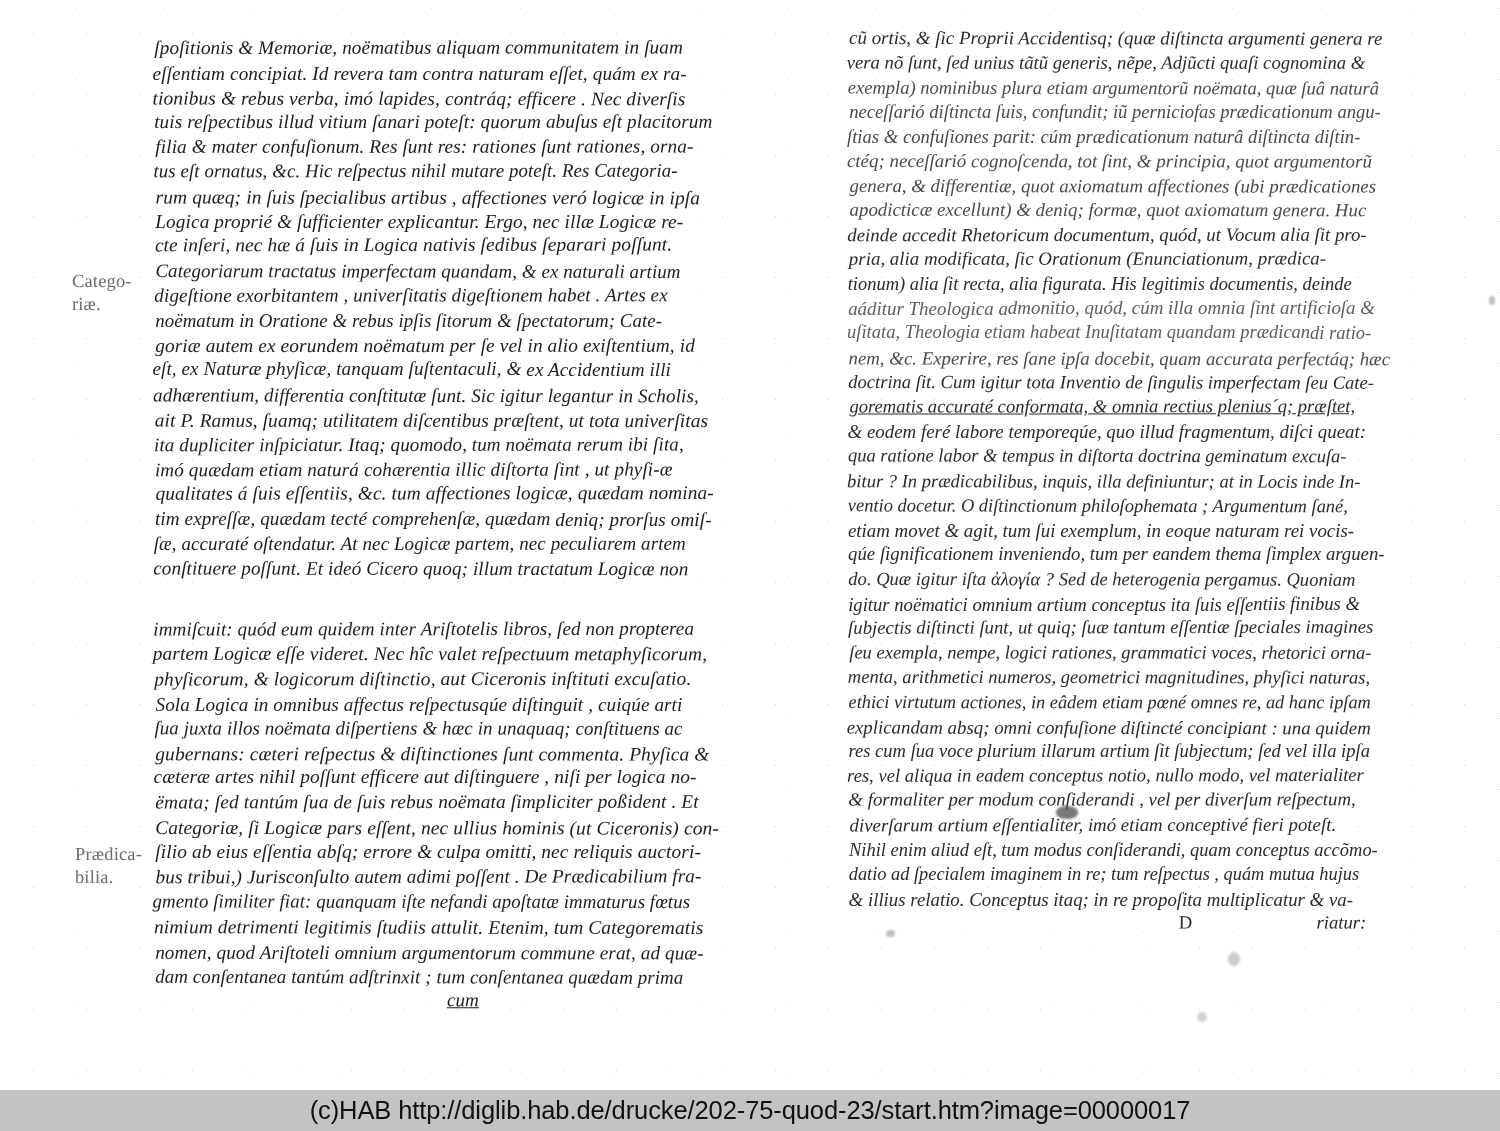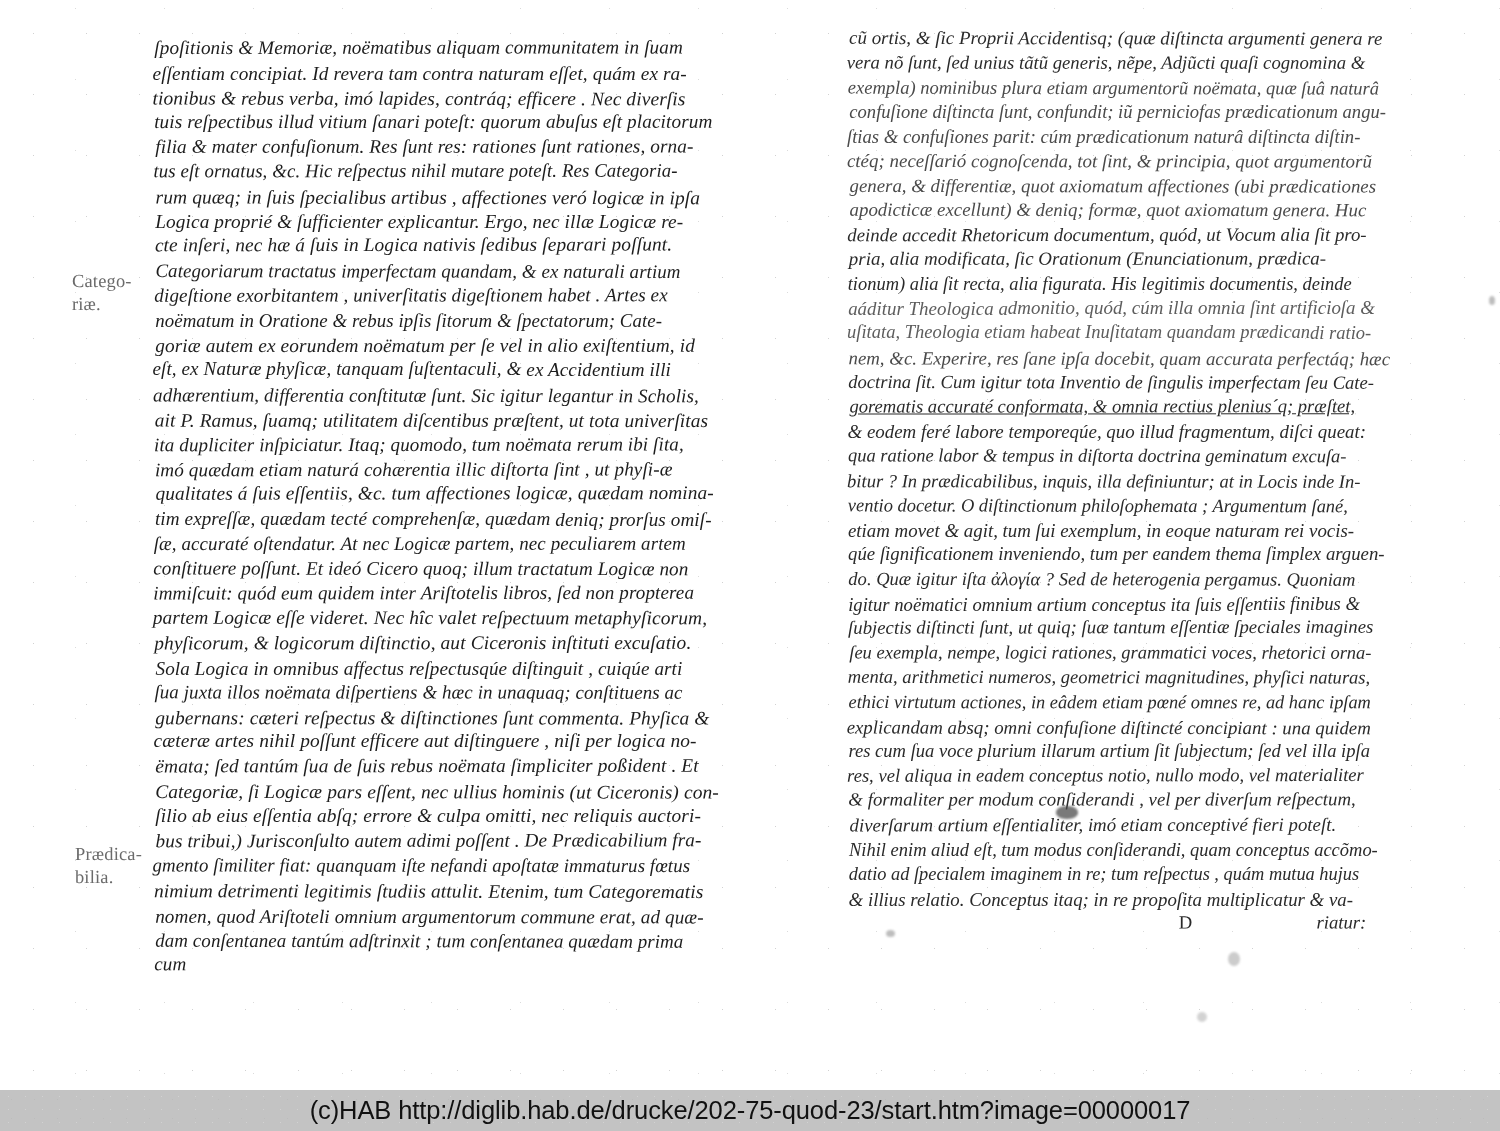--- a/index.html
+++ b/index.html
@@ -85,21 +85,21 @@
     white-space: nowrap;
     transform-origin: left center;
   }
 
   
   #right-body .tline { color: #2a2a2a; }
   #right-body .tline.faded { color: #4a4a4a; }
   #right-body .tline.pale  { color: #5d5d5d; }
 
   
-  .tline.catch-right { text-align: left; display: block; }
+  .tline.catch-right { text-align: center; display: block; text-decoration: underline; }
   .tline.catch-sig   { display: block; }
   .sig-letter { font-style: normal; margin-left: 330px; letter-spacing: 1px; }
   .catch-word { margin-left: 118px; }
 
   
   .margin-note {
     position: absolute;
     font-family: "Liberation Serif", serif;
     font-style: normal;
     font-size: 18.4px;
@@ -178,21 +178,21 @@
         <span class="tline" style="transform: translate(1.24px, 0.03px) rotate(-0.032deg) scaleX(1.011);">goriæ autem ex eorundem noëmatum per ſe vel in alio exiſtentium, id</span>
         <span class="tline" style="transform: translate(-1.58px, -0.62px) rotate(0.019deg) scaleX(1);">eſt, ex Naturæ phyſicæ, tanquam ſuſtentaculi,  &amp; ex Accidentium illi</span>
         <span class="tline" style="transform: translate(-0.92px, 0.43px) rotate(0.091deg) scaleX(1.001);">adhærentium, differentia conſtitutæ ſunt. Sic igitur legantur in Scholis,</span>
         <span class="tline" style="transform: translate(0.77px, 0.61px) rotate(0.035deg) scaleX(1.012);">ait P. Ramus, ſuamq; utilitatem diſcentibus præſtent, ut tota univerſitas</span>
         <span class="tline" style="transform: translate(0.01px, 0.3px) rotate(-0.09deg) scaleX(0.997);">ita dupliciter inſpiciatur. Itaq; quomodo, tum noëmata rerum ibi ſita,</span>
         <span class="tline" style="transform: translate(0.9px, 0.27px) rotate(-0.09deg) scaleX(1.004);">imó quædam etiam naturá cohærentia illic diſtorta ſint  ,   ut phyſi-æ</span>
         <span class="tline" style="transform: translate(1.52px, -0.26px) rotate(-0.072deg) scaleX(1.013);">qualitates  á ſuis eſſentiis, &amp;c. tum affectiones logicæ, quædam nomina-</span>
         <span class="tline" style="transform: translate(0.95px, 0.33px) rotate(0.025deg) scaleX(1.001);">tim expreſſæ, quædam tecté  comprehenſæ, quædam deniq; prorſus omiſ-</span>
         <span class="tline" style="transform: translate(-0.34px, 0.04px) rotate(-0.035deg) scaleX(0.993);">ſæ, accuraté oſtendatur. At nec Logicæ partem,  nec peculiarem artem</span>
         <span class="tline" style="transform: translate(-0.76px, -0.55px) rotate(0.081deg) scaleX(1.001); font-family: Liberation Serif, serif;">conſtituere poſſunt. Et ideó Cicero  quoq; illum tractatum Logicæ non</span>
-        <span class="tline" style="transform: translate(-0.66px, -0.42px) rotate(-0.088deg) scaleX(0.999);">immiſcuit: quód eum quidem inter Ariſtotelis libros, ſed non propterea</span>
+        <span class="tline" style="transform: translate(-0.66px, -0.42px) rotate(-0.088deg) scaleX(0.999); margin-top: 36px;">immiſcuit: quód eum quidem inter Ariſtotelis libros, ſed non propterea</span>
         <span class="tline" style="transform: translate(-1.33px, -0.3px) rotate(0.071deg) scaleX(1.019);">partem Logicæ eſſe videret. Nec hîc valet reſpectuum metaphyſicorum,</span>
         <span class="tline" style="transform: translate(0.27px, 0.42px) rotate(-0.061deg) scaleX(1.017);">phyſicorum, &amp;  logicorum diſtinctio, aut Ciceronis inſtituti excuſatio.</span>
         <span class="tline" style="transform: translate(1.46px, 0.63px) rotate(-0.01deg) scaleX(1.002);">Sola Logica in omnibus affectus reſpectusqúe diſtinguit ,  cuiqúe arti</span>
         <span class="tline" style="transform: translate(0.46px, -0.64px) rotate(0.04deg) scaleX(0.991);">ſua juxta illos noëmata diſpertiens &amp;  hæc in unaquaq;  conſtituens ac</span>
         <span class="tline" style="transform: translate(1.28px, 0.13px) rotate(0.04deg) scaleX(1.018);">gubernans: cæteri reſpectus &amp;  diſtinctiones ſunt commenta. Phyſica &amp;</span>
         <span class="tline" style="transform: translate(-0.54px, -0.52px) rotate(-0.016deg) scaleX(1.015);">cæteræ artes nihil poſſunt efficere aut diſtinguere ,   niſi per logica no-</span>
         <span class="tline" style="transform: translate(1.34px, -0.54px) rotate(-0.081deg) scaleX(1.017);">ëmata; ſed tantúm ſua de ſuis rebus noëmata ſimpliciter poßident .    Et</span>
         <span class="tline" style="transform: translate(1.14px, -0.07px) rotate(0.063deg) scaleX(1.02);">Categoriæ, ſi Logicæ pars eſſent, nec ullius hominis (ut Ciceronis) con-</span>
         <span class="tline" style="transform: translate(1.27px, -0.74px) rotate(-0.019deg) scaleX(1.015);">ſilio ab eius  eſſentia abſq; errore  &amp;  culpa omitti, nec reliquis auctori-</span>
         <span class="tline" style="transform: translate(1.57px, -0.68px) rotate(-0.109deg) scaleX(1.005);">bus tribui,) Jurisconſulto  autem adimi poſſent .   De Prædicabilium fra-</span>
@@ -204,21 +204,21 @@
       </div>
     </div>
   </div>
 
   <div class="page" id="page-right">
     <div class="page-inner">
       <div class="text-block" id="right-body">
         <span class="tline" style="transform: translate(1.07px, -0.16px) rotate(0.103deg) scaleX(1.018);">cũ ortis, &amp; ſic Proprii Accidentisq; (quæ  diſtincta argumenti genera re</span>
         <span class="tline" style="transform: translate(-1.32px, -0.44px) rotate(0.035deg) scaleX(1.005);">vera nõ ſunt, ſed  unius tãtũ generis, nẽpe, Adjũcti quaſi cognomina  &amp;</span>
         <span class="tline faded" style="transform: translate(-0.19px, 0.6px) rotate(0.1deg) scaleX(0.995);">exempla) nominibus plura etiam argumentorũ noëmata, quæ ſuâ naturâ</span>
-        <span class="tline faded" style="transform: translate(1.33px, -0.01px) rotate(0.008deg) scaleX(0.999);">confuſione diſtincta ſunt, confundit; iũ perniciofas prædicationum angu-</span>
+        <span class="tline faded" style="transform: translate(1.33px, -0.01px) rotate(0.008deg) scaleX(0.999);">neceſſarió diſtincta ſuis, confundit; iũ perniciofas prædicationum angu-</span>
         <span class="tline faded" style="transform: translate(-1px, 0.6px) rotate(0.01deg) scaleX(1.002);">ſtias &amp;  confuſiones parit: cúm prædicationum naturâ diſtincta diſtin-</span>
         <span class="tline faded" style="transform: translate(-1.09px, 0.01px) rotate(0.054deg) scaleX(1.019);">ctéq; neceſſarió cognoſcenda,  tot ſint, &amp;  principia, quot argumentorũ</span>
         <span class="tline faded" style="transform: translate(1.46px, -0.01px) rotate(0.06deg) scaleX(1.014);">genera, &amp;  differentiæ, quot axiomatum affectiones (ubi prædicationes</span>
         <span class="tline faded" style="transform: translate(1.51px, -0.31px) rotate(0.058deg) scaleX(1.015);">apodicticæ excellunt)  &amp;  deniq; formæ, quot axiomatum genera.    Huc</span>
         <span class="tline" style="transform: translate(-0.66px, 0.35px) rotate(-0.076deg) scaleX(1.012);">deinde accedit Rhetoricum documentum, quód, ut Vocum alia ſit pro-</span>
         <span class="tline" style="transform: translate(0.81px, -0.11px) rotate(-0.041deg) scaleX(1.019);">pria, alia modificata, ſic Orationum  (Enunciationum,  prædica-</span>
         <span class="tline" style="transform: translate(-0.25px, -0.17px) rotate(0.015deg) scaleX(0.991);">tionum) alia ſit recta, alia figurata.    His legitimis documentis, deinde</span>
         <span class="tline pale" style="transform: translate(0.16px, -0.45px) rotate(-0.018deg) scaleX(1.017);">aáditur Theologica admonitio, quód, cúm illa omnia ſint artificioſa  &amp;</span>
         <span class="tline pale" style="transform: translate(-0.92px, -0.54px) rotate(0.005deg) scaleX(0.995);">uſitata, Theologia etiam habeat Inuſitatam quandam prædicandi ratio-</span>
         <span class="tline faded" style="transform: translate(0.47px, 0.37px) rotate(0.098deg) scaleX(1.013);">nem, &amp;c. Experire, res ſane ipſa docebit, quam accurata perfectáq; hæc</span>

